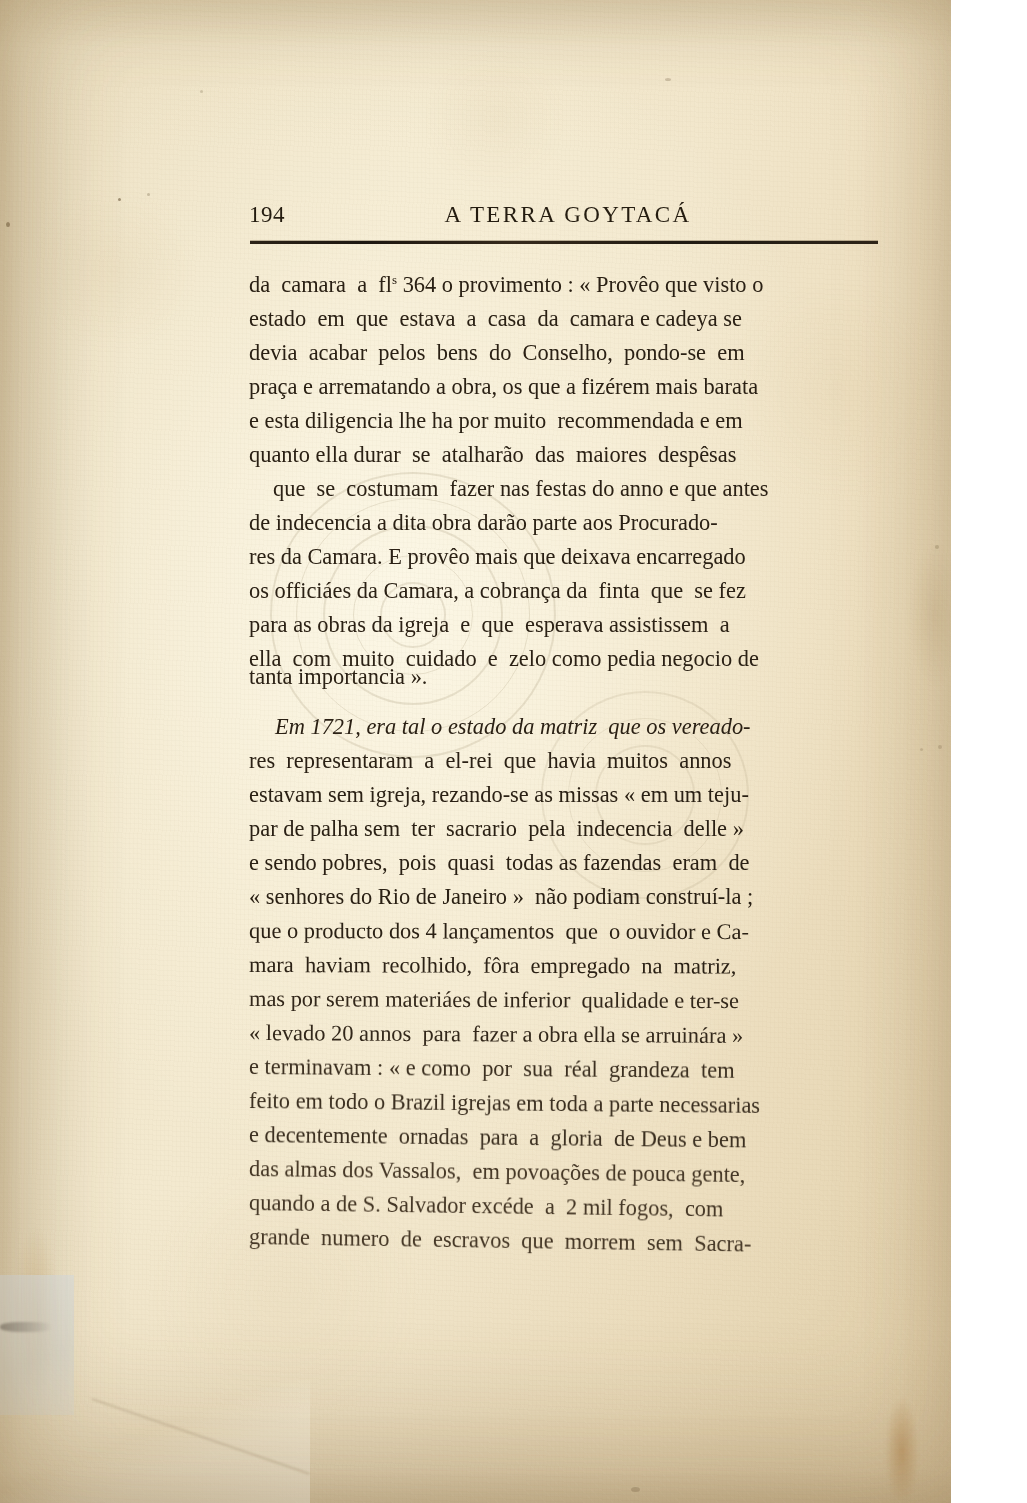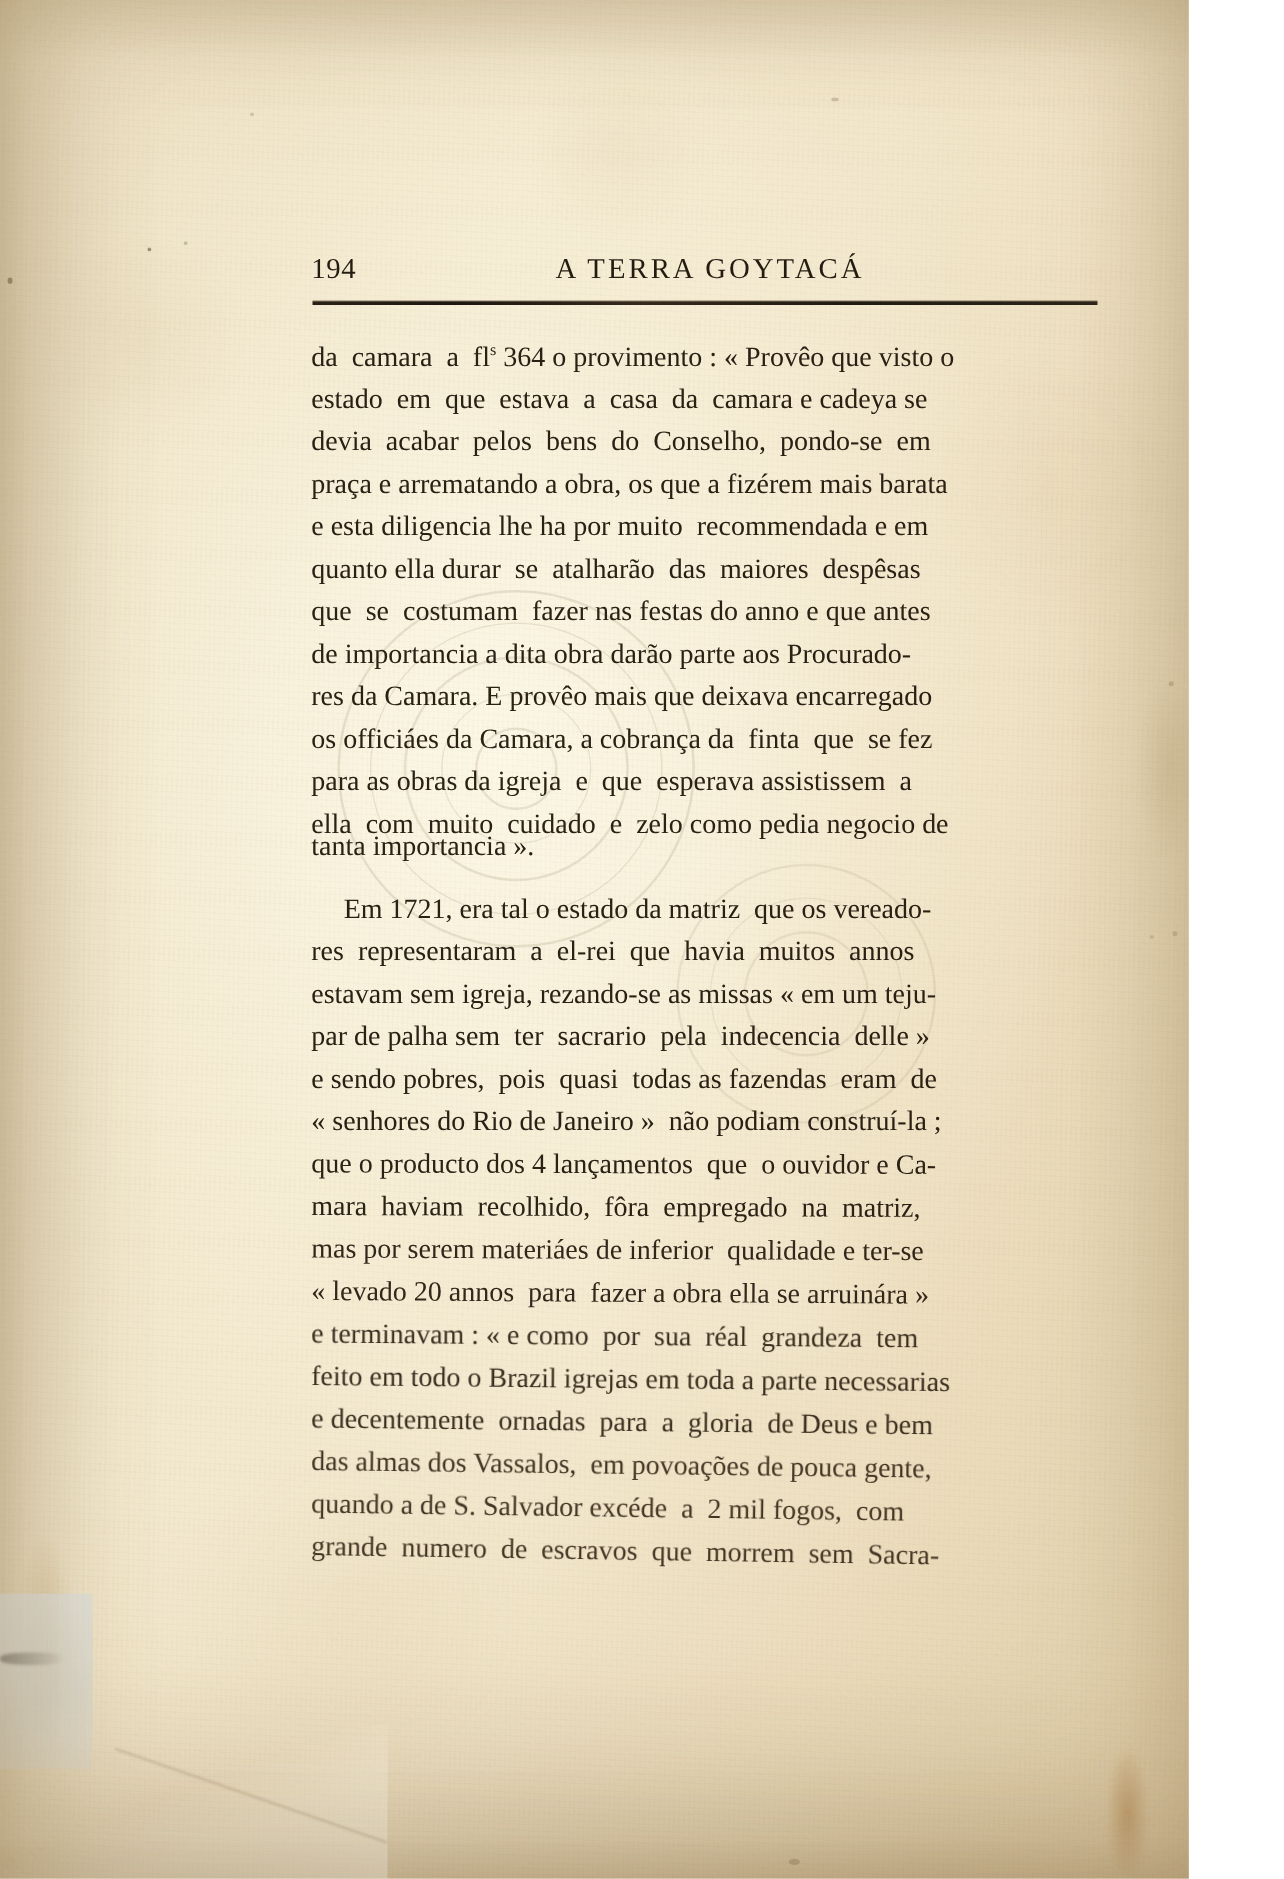--- a/index.html
+++ b/index.html
@@ -295,21 +295,21 @@
     white-space: nowrap;
     font-size: 22.4px;
     color: #2a2014;
     transform-origin: left center;
   }
   .ln.just {
     display: flex;
     justify-content: space-between;
   }
   .ln.just > span { display: inline-block; }
-  .ln.indent { padding-left: 26px; width: 604px; }
+  .ln.indent { padding-left: 26px; width: 604px; font-style: italic; }
 
   .sup {
     font-size: 0.58em;
     vertical-align: super;
     letter-spacing: 0;
   }
 
   
   .fade1 { color: #2b2115; }
   .fade2 { color: #32271a; }
@@ -385,25 +385,25 @@
       </div>
       <div class="ln just" style="top:102px;">
         <span>praça e arrematando a obra, os que a fizérem mais barata</span>
       </div>
       <div class="ln just" style="top:136px;">
         <span>e esta diligencia lhe ha por muito&nbsp; recommendada e em</span>
       </div>
       <div class="ln just" style="top:170px;">
         <span>quanto ella durar&nbsp; se&nbsp; atalharão&nbsp; das&nbsp; maiores&nbsp; despêsas</span>
       </div>
-      <div class="ln just fade1" style="top:204px;">
+      <div class="ln just fade1" style="top:204px;margin-left:24px;">
         <span>que&nbsp; se&nbsp; costumam&nbsp; fazer nas festas do anno e que antes</span>
       </div>
       <div class="ln just" style="top:238px;">
-        <span>de importancia a dita obra darão parte aos Procurado-</span>
+        <span>de indecencia a dita obra darão parte aos Procurado-</span>
       </div>
       <div class="ln just" style="top:272px;">
         <span>res da Camara. E provêo mais que deixava encarregado</span>
       </div>
       <div class="ln just fade1" style="top:306px;">
         <span>os officiáes da Camara, a cobrança da&nbsp; finta&nbsp; que&nbsp; se fez</span>
       </div>
       <div class="ln just fade1" style="top:340px;">
         <span>para as obras da igreja&nbsp; e&nbsp; que&nbsp; esperava assistissem&nbsp; a</span>
       </div>

